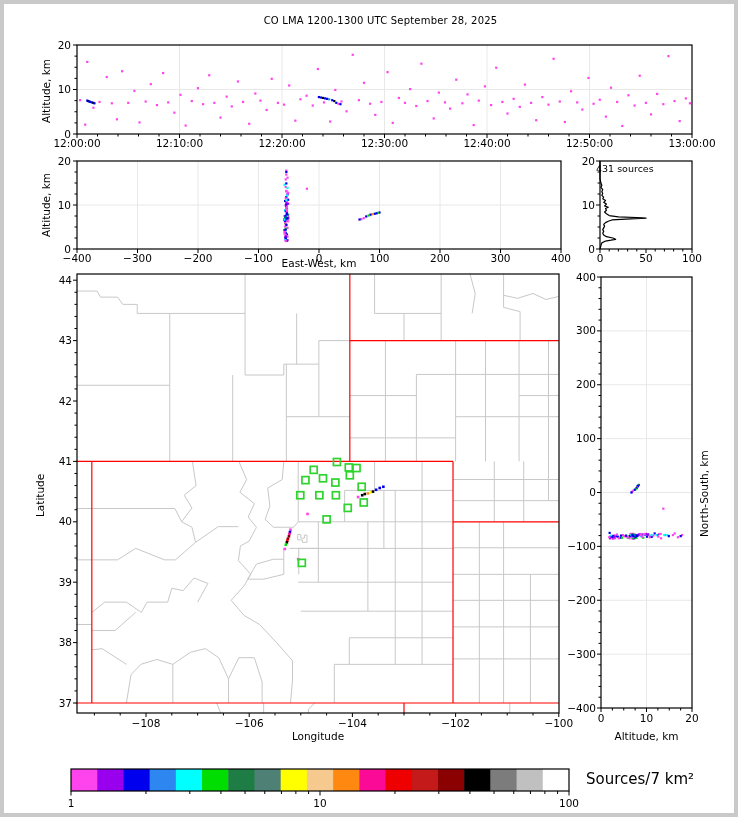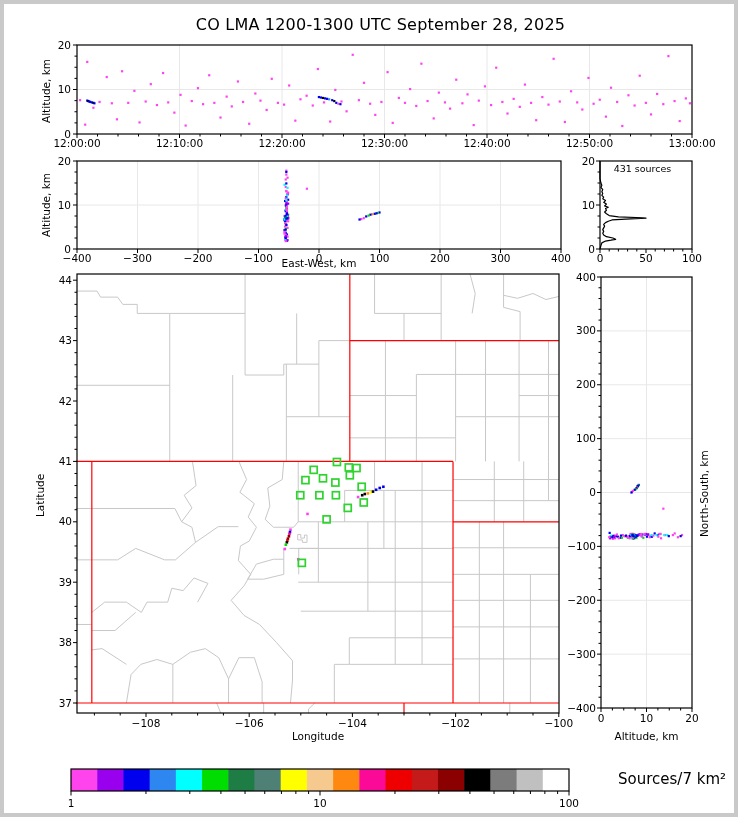--- a/index.html
+++ b/index.html
@@ -3,23 +3,23 @@
 <meta charset="utf-8">
 <style>
   html,body{margin:0;padding:0;background:#9e9e9e;}
   .page{position:relative;width:738px;height:817px;box-sizing:border-box;
         background:#ffffff;border:4px solid #c9c9c9;overflow:hidden;
         font-family:"DejaVu Sans","Liberation Sans",sans-serif;color:#000;}
   .lbl{position:absolute;font-size:10.5px;color:#000;white-space:nowrap;}
   .vlabel{position:absolute;font-size:10.5px;white-space:nowrap;
           transform:rotate(-90deg);transform-origin:0 0;}
   #plot-title{position:absolute;left:69px;top:11px;width:615px;text-align:center;
-              font-size:16px;letter-spacing:0.2px;}
-  #hist-note{position:absolute;left:592px;top:159px;width:93px;text-align:center;font-size:9.5px;}
-  #cbar-label{position:absolute;left:614px;top:766px;font-size:15px;}
+              font-size:10px;letter-spacing:0.2px;}
+  #hist-note{position:absolute;left:592px;top:159px;width:93px;font-size:9.5px;}
+  #cbar-label{position:absolute;left:582px;top:766px;font-size:15px;}
   svg{position:absolute;left:0;top:0;}
   text{font-family:"DejaVu Sans","Liberation Sans",sans-serif;}
 </style>
 </head>
 <body>
 
 <div class="page">
   <div id="plot-title">CO LMA 1200-1300 UTC September 28, 2025</div>
 
   <div class="vlabel" style="left:36px;top:119px;">Altitude, km</div>

